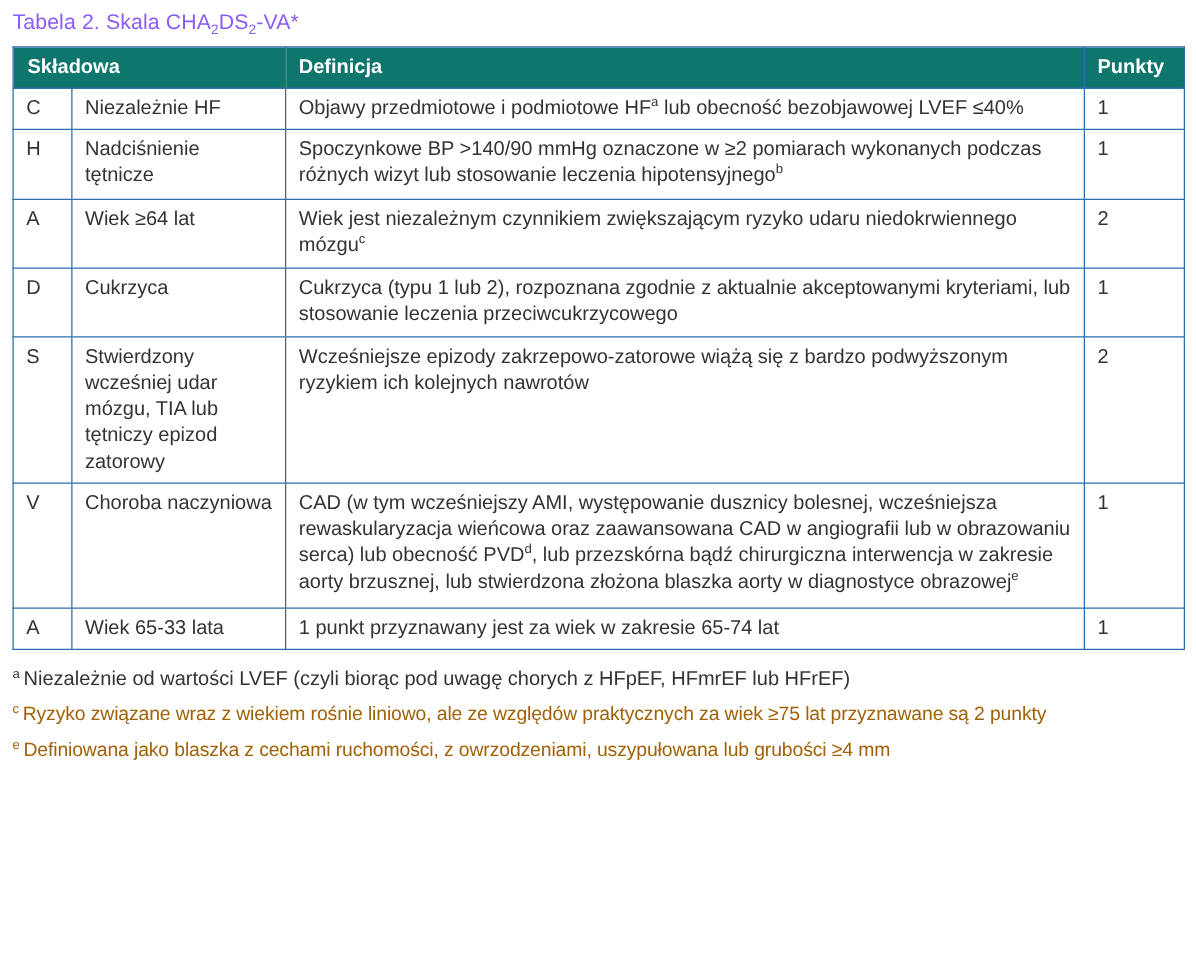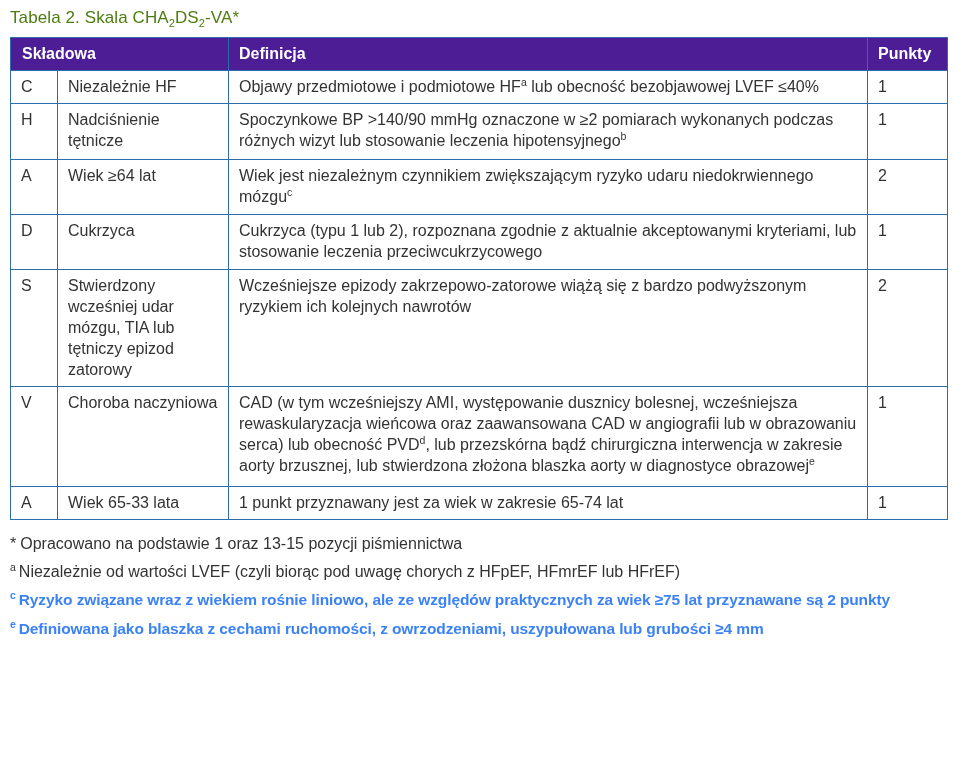--- a/index.html
+++ b/index.html
@@ -6,58 +6,58 @@
   html,body { background:#ffffff; }
   body {
     width:957px; height:768px;
     font-family:"Liberation Sans", sans-serif;
     color:#333333;
     overflow:hidden;
   }
   .page { padding:6px 10px 0 10px; }
 
   .table-title {
-    font-size:17px; font-weight:400; color:#4d7c0f;
+    font-size:17px; font-weight:400; color:#8b5cf6;
     margin:2px 0 9px 0; letter-spacing:0.1px;
   }
   .table-title sub { font-size:11px; }
 
   table.scale {
     width:937px; border-collapse:collapse; table-layout:fixed;
     border:1px solid #1f61a8;
   }
   table.scale th, table.scale td {
     border:1px solid #2f6cad;
     vertical-align:top;
     font-size:16px; line-height:21px;
     padding:5px 10px 6px 10px;
   }
   thead th {
-    background:#4c1d95; color:#ffffff; font-weight:bold;
+    background:#0f766e; color:#ffffff; font-weight:bold;
     text-align:left; height:30px; padding-top:4px; padding-bottom:4px;
     border:1px solid #185ca8;
   }
   thead th + th { border-left:1px solid #6f9cca; }
   thead th.h-component { padding-left:11px; }
   td.c-letter { padding-left:9px; }
   td.c-points { padding-left:10px; }
   td.c-total-label { font-size:16.5px; }
   sup { font-size:10.5px; line-height:0; }
   sub { font-size:10.5px; line-height:0; }
 
   .footnotes { margin-top:13px; }
   .footnotes p {
     font-size:16px; line-height:21px; color:#333333;
     margin:0 0 7px 0;
   }
   .footnotes p sup.fn-marker { margin-right:3px; font-size:10.5px; }
   .footnotes p .star { margin-right:4px; }
   .footnotes p.heavy, .abbreviations {
-    font-weight:bold; font-size:15.5px; line-height:22px;
-    color:#3b82f6; letter-spacing:-0.1px;
+    font-weight:normal; font-size:15.5px; line-height:22px;
+    color:#a16207; letter-spacing:-0.1px;
   }
 </style>
 </head>
 <body>
 
 <div class="page">
 
   <p class="table-title">Tabela 2. Skala CHA<sub>2</sub>DS<sub>2</sub>-VA*</p>
 
   <table class="scale">
@@ -114,20 +114,19 @@
       <tr style="height:26px">
         <td class="c-letter">A</td>
         <td class="c-name">Wiek 65-33 lata</td>
         <td class="c-def">1 punkt przyznawany jest za wiek w zakresie 65-74 lat</td>
         <td class="c-points">1</td>
       </tr>
     </tbody>
   </table>
 
   <div class="footnotes">
-    <p><span class="star">*</span><span>Opracowano na podstawie 1 oraz 13-15 pozycji piśmiennictwa</span></p>
     <p><sup class="fn-marker">a</sup><span>Niezależnie od wartości LVEF (czyli biorąc pod uwagę chorych z HFpEF, HFmrEF lub HFrEF)</span></p>
     <p class="heavy"><sup class="fn-marker">c</sup><span>Ryzyko związane wraz z wiekiem rośnie liniowo, ale ze względów praktycznych za wiek ≥75 lat przyznawane są 2 punkty</span></p>
     <p class="heavy"><sup class="fn-marker">e</sup><span>Definiowana jako blaszka z cechami ruchomości, z owrzodzeniami, uszypułowana lub grubości ≥4 mm</span></p>
 
   </div>
 
 </div>
 
 </body></html>

